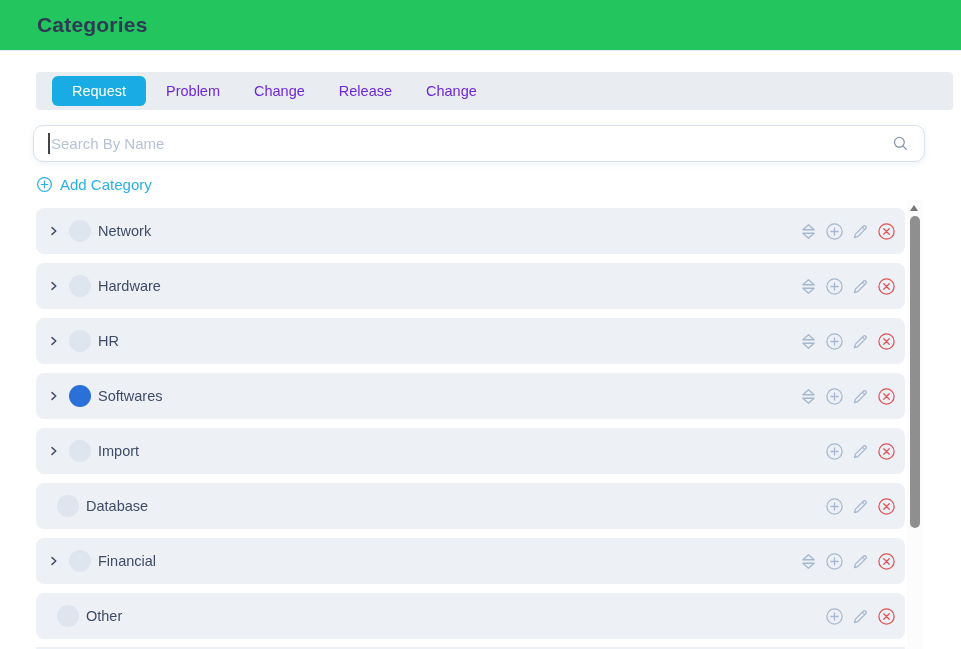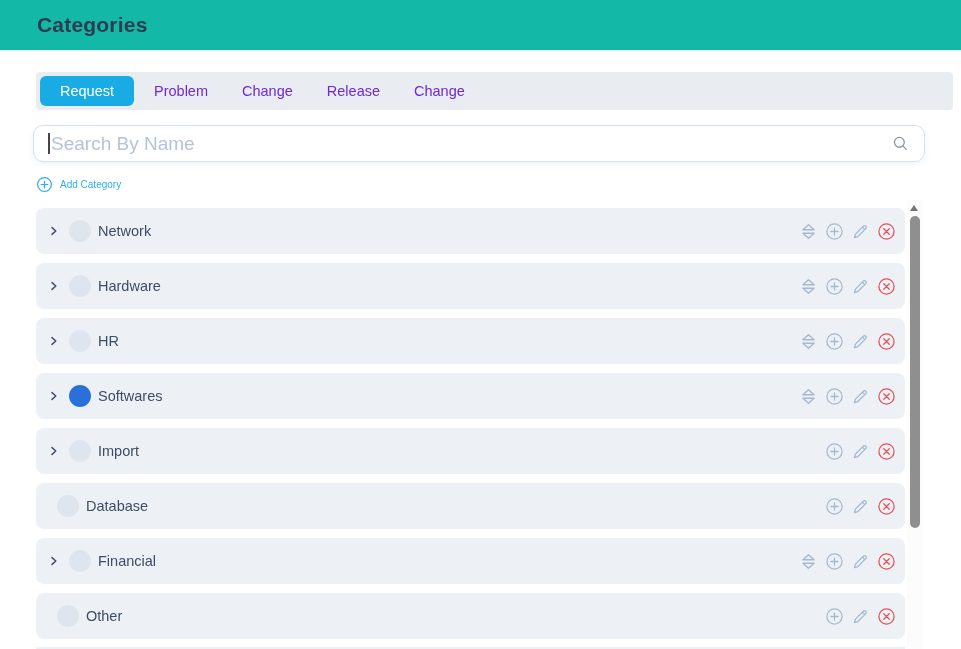--- a/index.html
+++ b/index.html
@@ -1,39 +1,39 @@
 <!DOCTYPE html>
 <html><head>
 <meta charset="utf-8">
 <style>
   html,body{margin:0;padding:0;}
   body{width:961px;height:649px;background:#fff;font-family:"Liberation Sans","DejaVu Sans",sans-serif;overflow:hidden;}
   .page{position:relative;width:961px;height:649px;background:#fff;}
 
   
-  .hdr{height:50px;border-bottom:1px solid #e6e9ee;display:flex;align-items:center;background:#14b8a6;}
+  .hdr{height:50px;border-bottom:1px solid #e6e9ee;display:flex;align-items:center;background:#22c55e;}
   .hdr h1{margin:0 0 0 37px;font-size:21px;font-weight:700;color:#2d3c54;letter-spacing:.2px;}
 
   
-  .tabstrip{position:absolute;left:36px;top:72px;width:917px;height:38px;background:#e9edf1;border-radius:4px;display:flex;align-items:center;padding-left:4px;box-sizing:border-box;}
+  .tabstrip{position:absolute;left:36px;top:72px;width:917px;height:38px;background:#e9edf1;border-radius:4px;display:flex;align-items:center;padding-left:16px;box-sizing:border-box;}
   .tab{font-size:14.5px;color:#6d28d9;padding:7px 17px;cursor:pointer;border-radius:6px;white-space:nowrap;}
   .tab.active{background:#19ace4;color:#fff;padding:7px 20px;margin-right:3px;font-weight:500;}
 
   
   .searchwrap{position:absolute;left:33px;top:125px;width:892px;height:37px;background:#fff;border:1.5px solid #d8e1ed;border-radius:10px;box-shadow:0 2px 6px rgba(170,190,215,.20);box-sizing:border-box;display:flex;align-items:center;}
-  .searchwrap input{border:none;outline:none;flex:1;padding-left:17px;font-size:19px;color:#45536b;background:transparent;font-family:inherit;}
+  .searchwrap input{border:none;outline:none;flex:1;padding-left:17px;font-size:15px;color:#45536b;background:transparent;font-family:inherit;}
   .searchwrap input::placeholder{color:#b6c3d6;}
   .caret{position:absolute;left:14px;top:7px;width:1.5px;height:21px;background:#444;}
   .mag{width:17px;height:17px;color:#8a97ab;margin-right:15px;flex:none;cursor:pointer;}
   .mag svg{width:100%;height:100%;}
 
   
   .linksrow{position:absolute;left:36px;top:166px;width:886px;height:36px;display:flex;justify-content:space-between;align-items:center;}
   .rgt{display:flex;align-items:center;}
-  .link{display:inline-flex;align-items:center;gap:7px;font-size:10px;font-weight:500;cursor:pointer;white-space:nowrap;}
+  .link{display:inline-flex;align-items:center;gap:7px;font-size:15px;font-weight:500;cursor:pointer;white-space:nowrap;}
   .link .picon{width:17px;height:17px;flex:none;}
   .link .picon svg{width:100%;height:100%;}
   .link.add{color:#2bb0e8;}
   .link.import{color:#2baae4;}
   .link.reorder{color:#2baae4;}
   .redbox{border:3px solid #e11520;border-radius:8px;padding:3px 10px 3px 10px;display:inline-flex;align-items:center;}
   .sep{color:#2c3f6b;font-size:15px;font-weight:500;margin:0 11px 0 13px;}
 
   
   .list{position:absolute;left:36px;top:208px;width:869px;}

